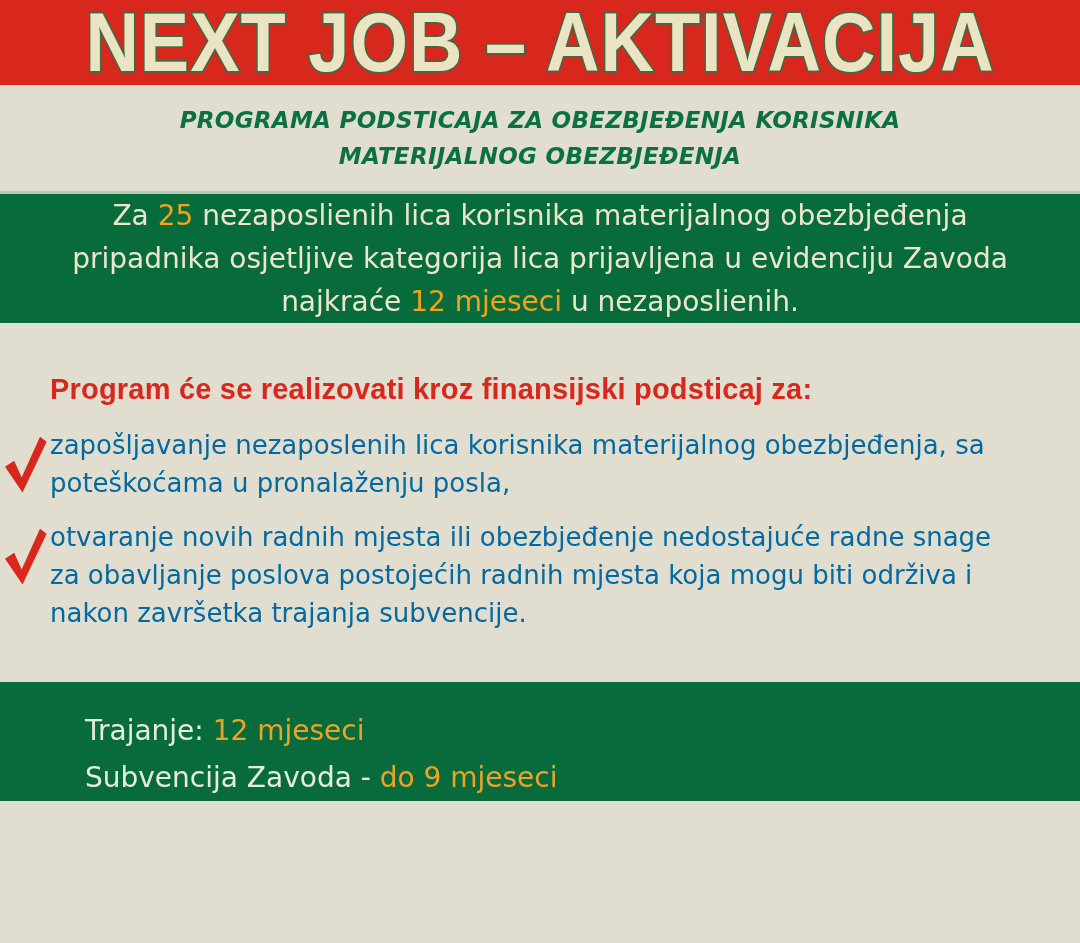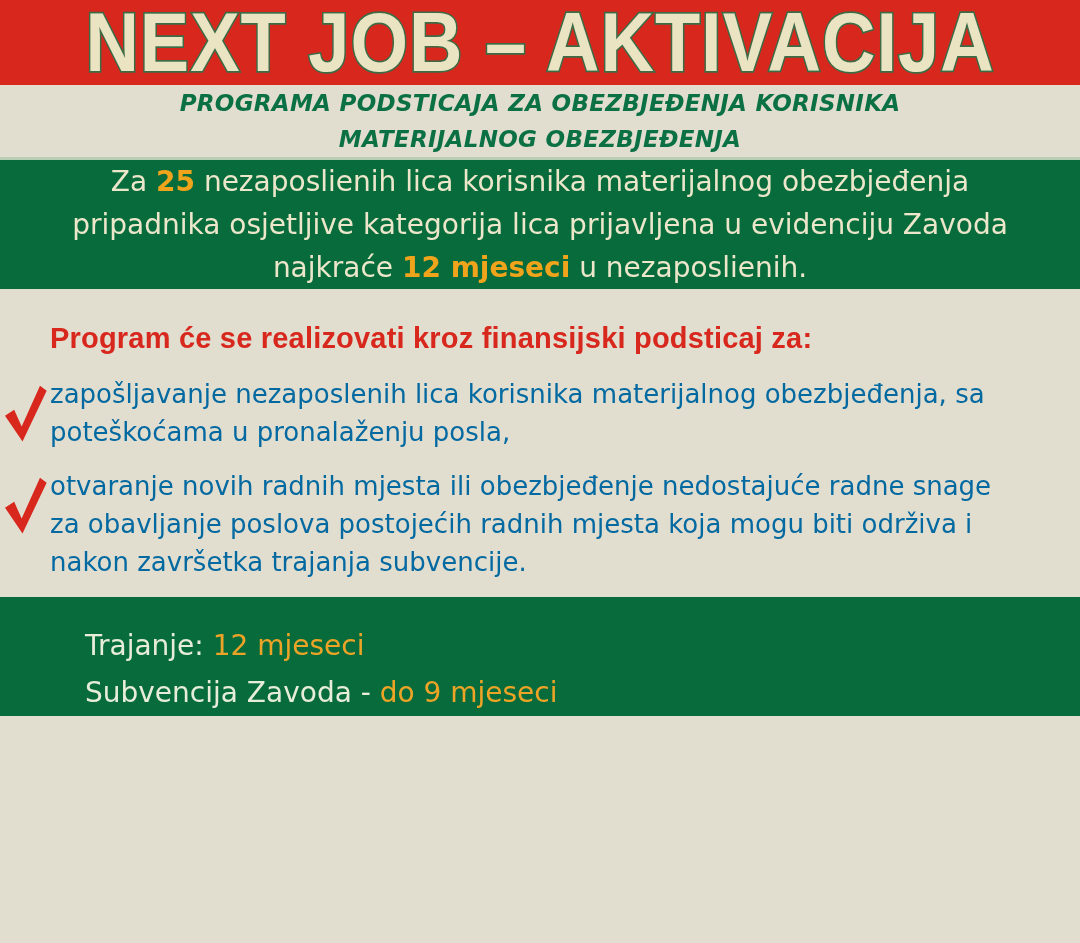--- a/index.html
+++ b/index.html
@@ -1,19 +1,19 @@
 <!DOCTYPE html>
 <html><head>
 <meta charset="utf-8">
 <style>
   * { margin: 0; padding: 0; box-sizing: border-box; }
   html, body { width: 1080px; height: 943px; overflow: hidden; }
   body { font-family: "DejaVu Sans", sans-serif; background: #e1ddcf; }
 
-  .poster { width: 1080px; height: 696px; display: flex; flex-direction: column; }
+  .poster { width: 1080px; height: 696px; display: flex; flex-direction: column; gap: 17px; }
 
   
   .band-red-top {
     height: 125px; background: #d8271d;
     display: flex; align-items: center; justify-content: center;
   }
   .poster-title {
     font-family: "Liberation Sans", sans-serif;
     font-size: 74px; font-weight: 800; letter-spacing: 1px;
     color: #ebe4c3;
@@ -38,21 +38,21 @@
   
   .band-green-intro {
     height: 174px; background: #076b3b;
     border-top: 3px solid #b9ccb4;
     display: flex; align-items: center; justify-content: center;
   }
   .intro-paragraph {
     max-width: 1000px; text-align: center;
     font-size: 28px; line-height: 43px; color: #ece7ca;
   }
-  .hl-orange { color: #f0a41b; font-weight: bold; text-align: center; }
+  .hl-orange { color: #f0a41b; font-weight: normal; text-align: center; }
 
   
   .section-program {
     height: 331px; background: #e1ddcf;
     padding: 33px 40px 0 41px;
     margin-left: 9px;
   }
   .program-heading {
     font-family: "Liberation Sans", sans-serif;
     font-size: 29px; font-weight: 800; color: #d8271d;

